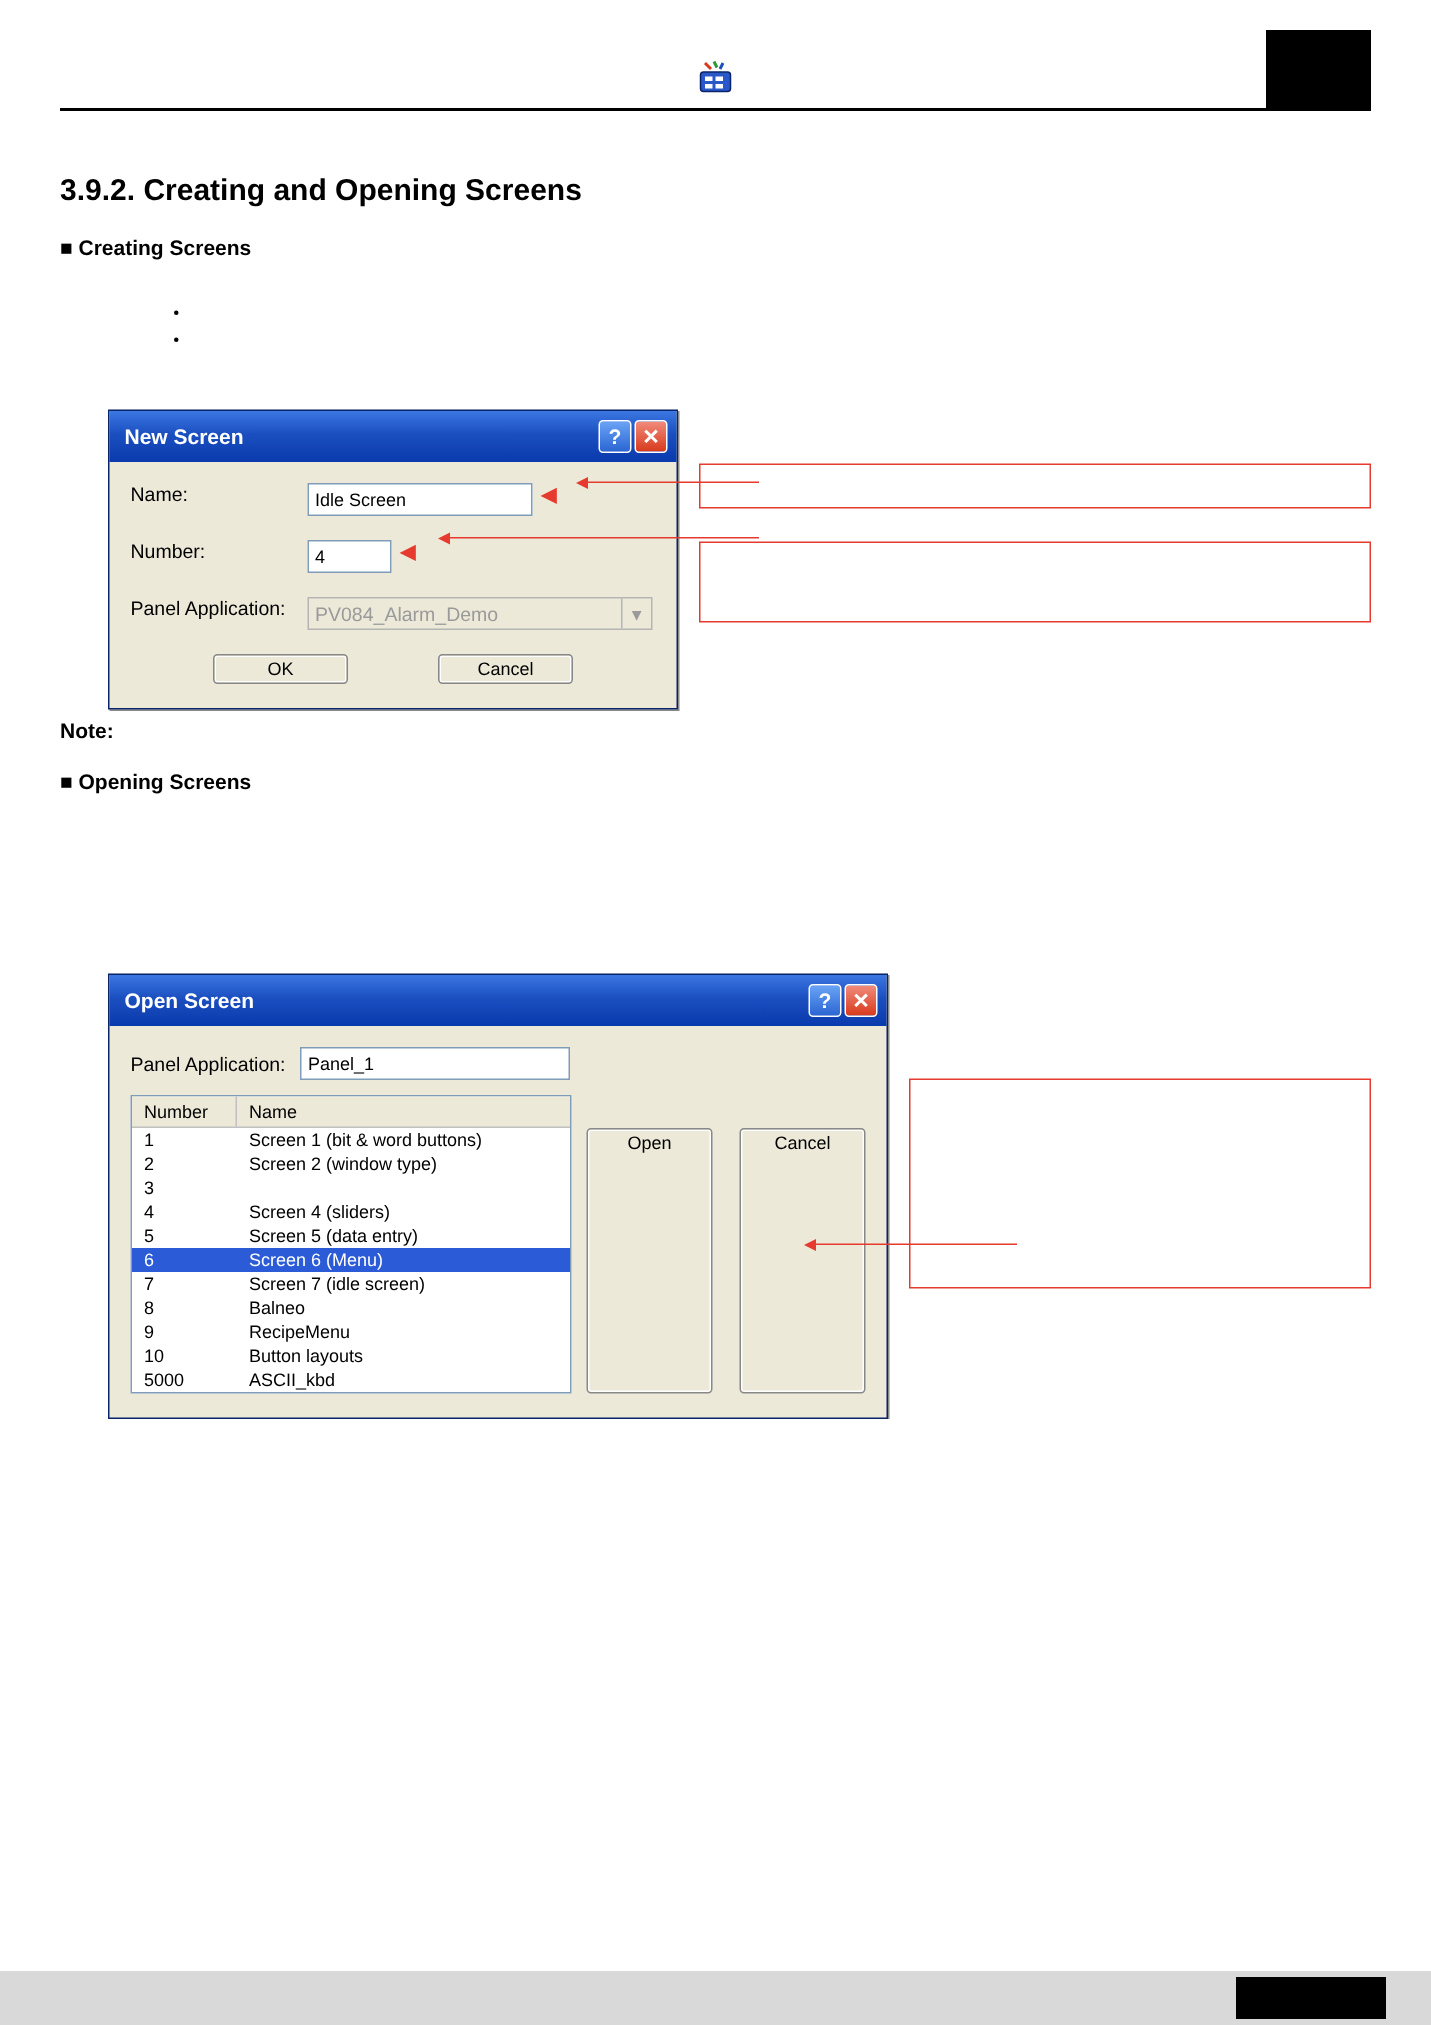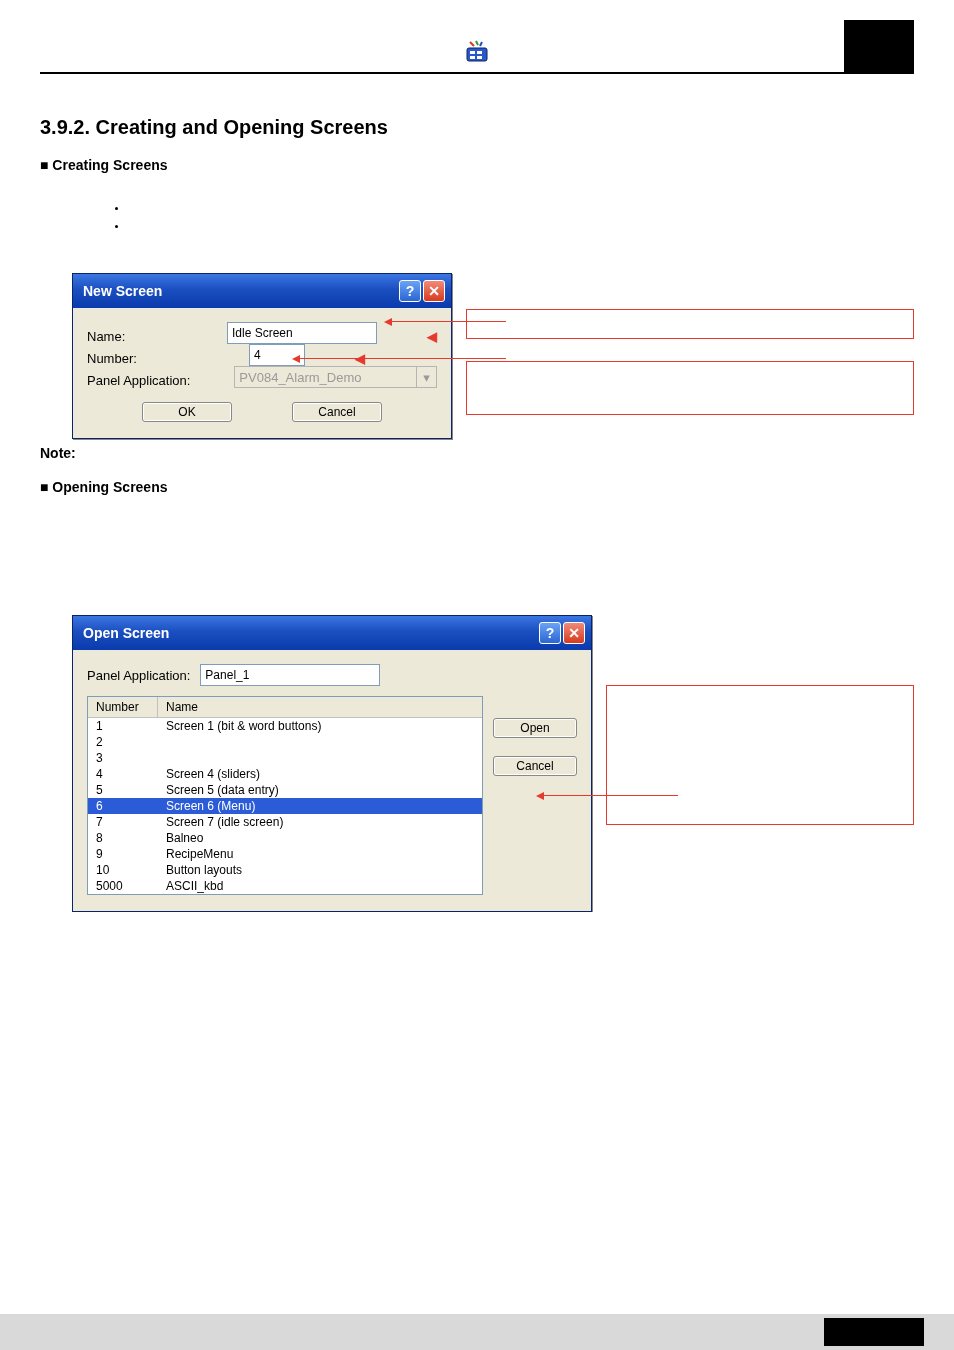--- a/index.html
+++ b/index.html
@@ -87,21 +87,21 @@
     border-radius: 3px;
     display: flex;
     align-items: center;
     justify-content: center;
     font-weight: bold;
     font-size: 14px;
   }
   .tb-help { background: linear-gradient(#6aa3f5,#2b66d3); color: #fff; }
   .tb-close { background: linear-gradient(#f08b7b,#d83a1c); color: #fff; }
   .dialog-body { padding: 14px 14px 16px 14px; }
-  .form-row { display: flex; align-items: flex-end; margin-bottom: 0; gap: 44px; }
+  .form-row { display: flex; align-items: flex-start; margin-bottom: 16px; }
   .form-label { width: 118px; }
   .text-input {
     font-family: Tahoma, Arial, sans-serif;
     font-size: 12px;
     padding: 2px 4px;
     border: 1px solid #7f9db9;
     background: #fff;
     height: 22px;
   }
   .text-input.name { width: 150px; }
@@ -177,21 +177,21 @@
     font-family: Tahoma, Arial, sans-serif;
     font-size: 12px;
   }
   .list-header { display: flex; background: #ece9d8; border-bottom: 1px solid #c0c0c0; }
   .col-num { width: 70px; padding: 3px 8px; border-right: 1px solid #c0c0c0; }
   .col-name { flex: 1; padding: 3px 8px; }
   .list-row { display: flex; }
   .list-row .c1 { width: 70px; padding: 1px 8px; }
   .list-row .c2 { flex: 1; padding: 1px 8px; }
   .list-row.selected { background: #2b5bd7; color: #fff; }
-  .open-btn-col { display: flex; flex-direction: column; gap: 18px; padding-top: 22px; }
+  .open-btn-col { display: flex; flex-direction: row; gap: 18px; padding-top: 22px; }
   .open-btn-col .win-btn { width: 84px; }
   .os-wrapper { position: relative; }
   .os-conn { position: absolute; left: 500px; top: 180px; width: 138px; height: 0; border-top: 1px solid #e63a2e; }
   .os-conn::before {
     content: ""; position: absolute; left: -8px; top: -4px;
     border: 4px solid transparent; border-right: 8px solid #e63a2e;
   }
   .footer-bar {
     position: fixed;
     left: 0;
@@ -316,20 +316,21 @@
               <div class="col-num">Number</div>
               <div class="col-name">Name</div>
             </div>
             <div id="open-list-rows">
                 <div class="list-row">
                   <div class="c1">1</div>
                   <div class="c2">Screen 1 (bit &amp; word buttons)</div>
                 </div>
                 <div class="list-row">
                   <div class="c1">2</div>
+                  <div class="c2">Screen 2 (window type)</div>
                 </div>
                 <div class="list-row">
                   <div class="c1">3</div>
                 </div>
                 <div class="list-row">
                   <div class="c1">4</div>
                   <div class="c2">Screen 4 (sliders)</div>
                 </div>
                 <div class="list-row">
                   <div class="c1">5</div>

